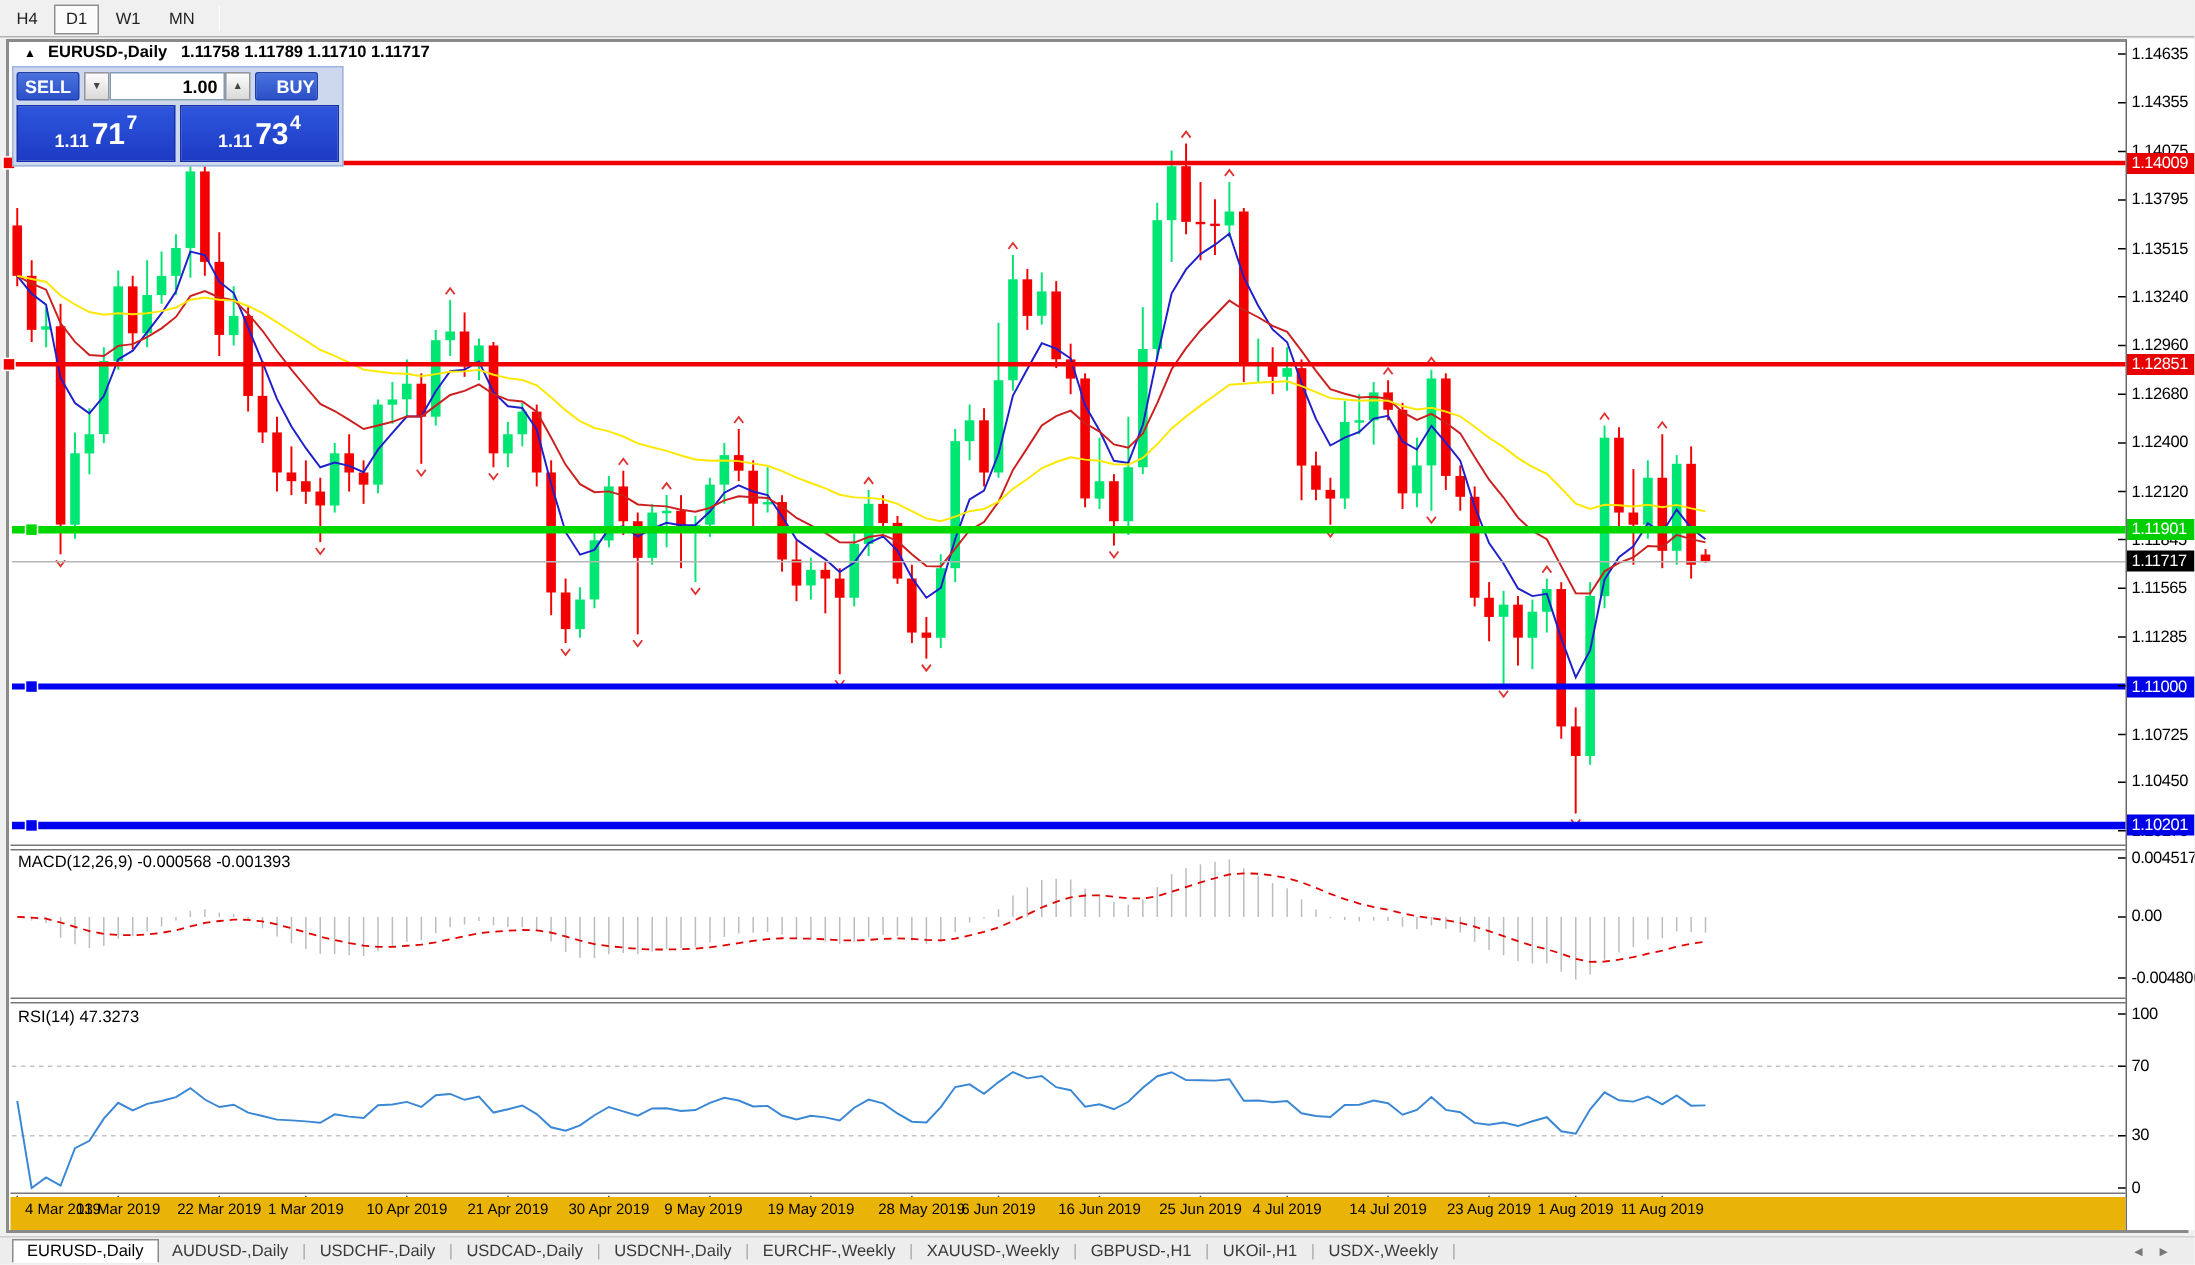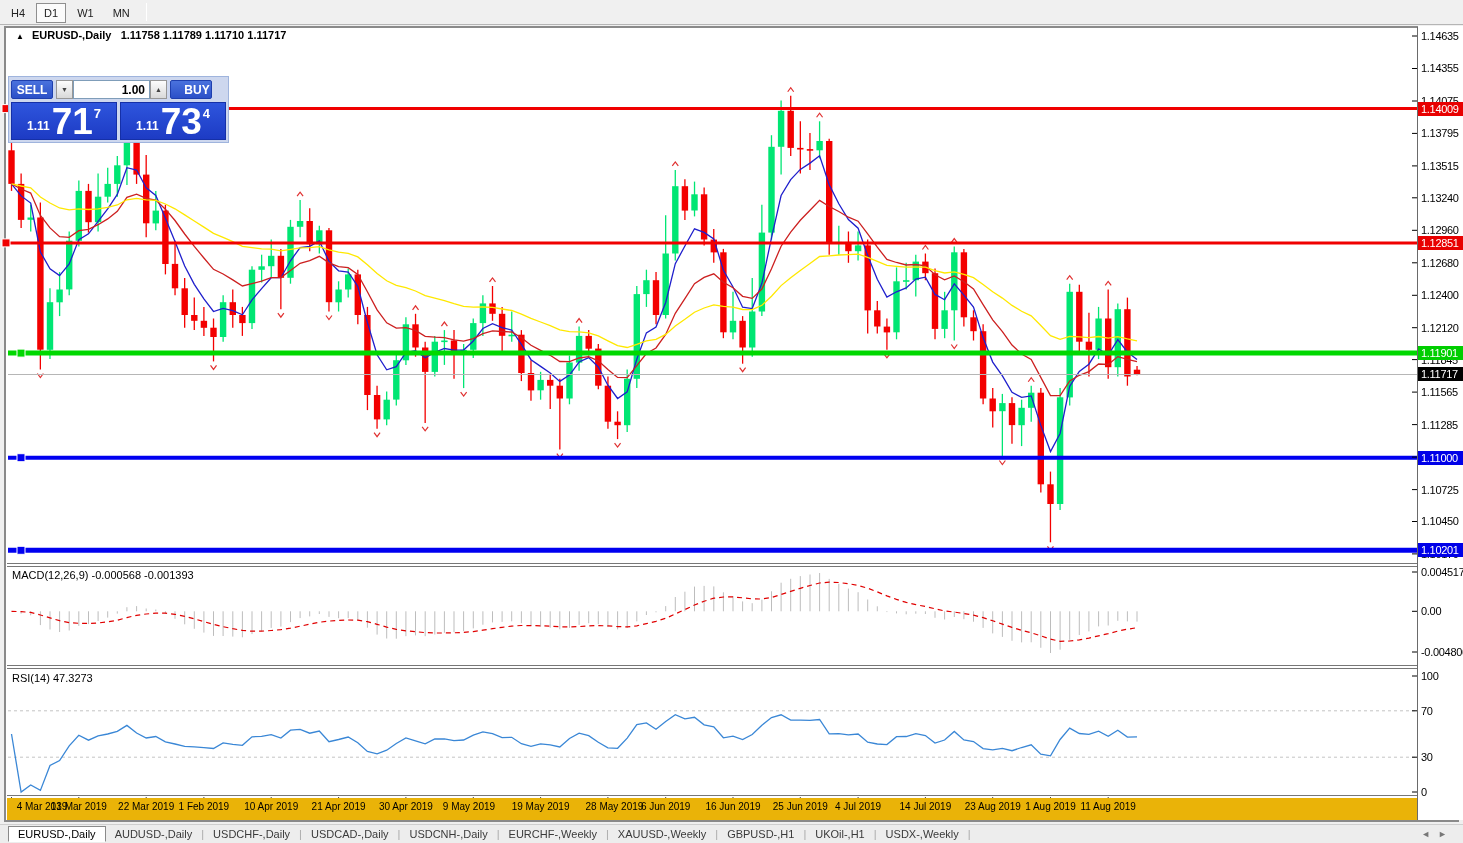--- a/index.html
+++ b/index.html
@@ -16,36 +16,36 @@
     background:#ffffff; border:2px solid #8a8a8a; }
   .divider { position:absolute; left:7px; width:1410px; height:4px; background:#fff;
     border-top:1px solid #777; border-bottom:1px solid #777; z-index:8; }
   #axis-vline { position:absolute; left:1417px; top:27px; width:1px; height:793px; background:#6a6a6a; z-index:8; }
   
   #chart-header { position:absolute; left:16px; top:29px; font-size:11px; font-weight:bold; color:#000; z-index:20; }
   #chart-header .tri { font-size:8px; margin-right:5px; }
   .pane-label { position:absolute; left:12px; font-size:11px; color:#000; z-index:9; }
   
   #trade-panel { position:absolute; left:8px; top:44px; width:221px; z-index:25;
-    background:#cdd7ee; border:1px solid #9fb4dd; padding:2px;margin-top:32px; }
+    background:#cdd7ee; border:1px solid #9fb4dd; padding:2px; }
   #tp-row1 { display:flex; align-items:center; height:21px; }
   .tp-btn { height:19px; color:#fff; font-size:12px; font-weight:bold; text-align:center; line-height:18px;
     background:linear-gradient(#4a72dd,#2b50c8); border:1px solid #1e3fae; border-radius:2px; cursor:pointer; }
   #sell-btn { width:42px; } #buy-btn { width:42px;padding-left:12px; }
   .spin { width:17px; height:19px; background:linear-gradient(#fdfdfd,#d9d9d9); border:1px solid #979797;
     font-size:7px; color:#444; text-align:center; line-height:17px; cursor:pointer; }
   #vol-input { width:77px; height:19px; border:1px solid #7f9db9; font-size:12px; font-weight:bold;
     text-align:right; padding-right:4px; color:#000; background:#fff; }
   #tp-row2 { display:flex; margin-top:2px; }
   .price-panel { width:107px; height:38px; background:linear-gradient(#2e55dd,#1d3bc4);
     border:1px solid #1530a8; color:#fff; display:flex; align-items:flex-end; justify-content:center;
     padding-bottom:2px; cursor:pointer; }
   .price-panel + .price-panel { margin-left:3px; }
   .pp-small { font-size:12px; font-weight:bold; margin:0 2px 4px 0; }
-  .pp-big { font-size:37px; font-weight:bold; line-height:30px; }
+  .pp-big { font-size:20px; font-weight:bold; line-height:30px; }
   .pp-sup { font-size:13px; font-weight:bold; margin:0 0 16px 1px; }
   
   #price-axis { position:absolute; left:1418px; top:26px; width:45px; height:794px; z-index:10; background:#fff; }
   .ptick { position:absolute; left:3px; font-size:11px; letter-spacing:-0.3px; color:#000; height:14px; line-height:14px; }
   .pbadge { position:absolute; left:0px; width:45px; height:14px; line-height:14px; font-size:11px;
     letter-spacing:-0.3px; color:#fff; padding-left:3px; z-index:12; }
   
   #date-axis { position:absolute; left:7px; top:798px; width:1410px; height:22px; background:#eab308; z-index:9; }
   .dlabel { position:absolute; top:3px; width:80px; text-align:center; font-size:10px; color:#000; }
   
@@ -601,21 +601,21 @@
     <div class="ptick" style="top: 643px;">100</div>
     <div class="ptick" style="top: 677.8px;">70</div>
     <div class="ptick" style="top: 724.2px;">30</div>
     <div class="ptick" style="top: 759px;">0</div>
     <div class="ptick" style="top: 578.283px;">0.00</div>
   </div>
 <div id="date-axis">
     <div class="dlabel" style="left: -5px;">4 Mar 2019</div>
     <div class="dlabel" style="left: 31.84px;">13 Mar 2019</div>
     <div class="dlabel" style="left: 99.18px;">22 Mar 2019</div>
-    <div class="dlabel" style="left: 156.9px;">1 Feb 2019</div>
+    <div class="dlabel" style="left: 156.9px;">1 Mar 2019</div>
     <div class="dlabel" style="left: 224.24px;">10 Apr 2019</div>
     <div class="dlabel" style="left: 291.58px;">21 Apr 2019</div>
     <div class="dlabel" style="left: 358.92px;">30 Apr 2019</div>
     <div class="dlabel" style="left: 422px;">9 May 2019</div>
     <div class="dlabel" style="left: 493.6px;">19 May 2019</div>
     <div class="dlabel" style="left: 560.94px; padding-left: 13px;">28 May 2019</div>
     <div class="dlabel" style="left: 618.66px;">6 Jun 2019</div>
     <div class="dlabel" style="left: 686px;">16 Jun 2019</div>
     <div class="dlabel" style="left: 753.34px;">25 Jun 2019</div>
     <div class="dlabel" style="left: 811.06px;">4 Jul 2019</div>

